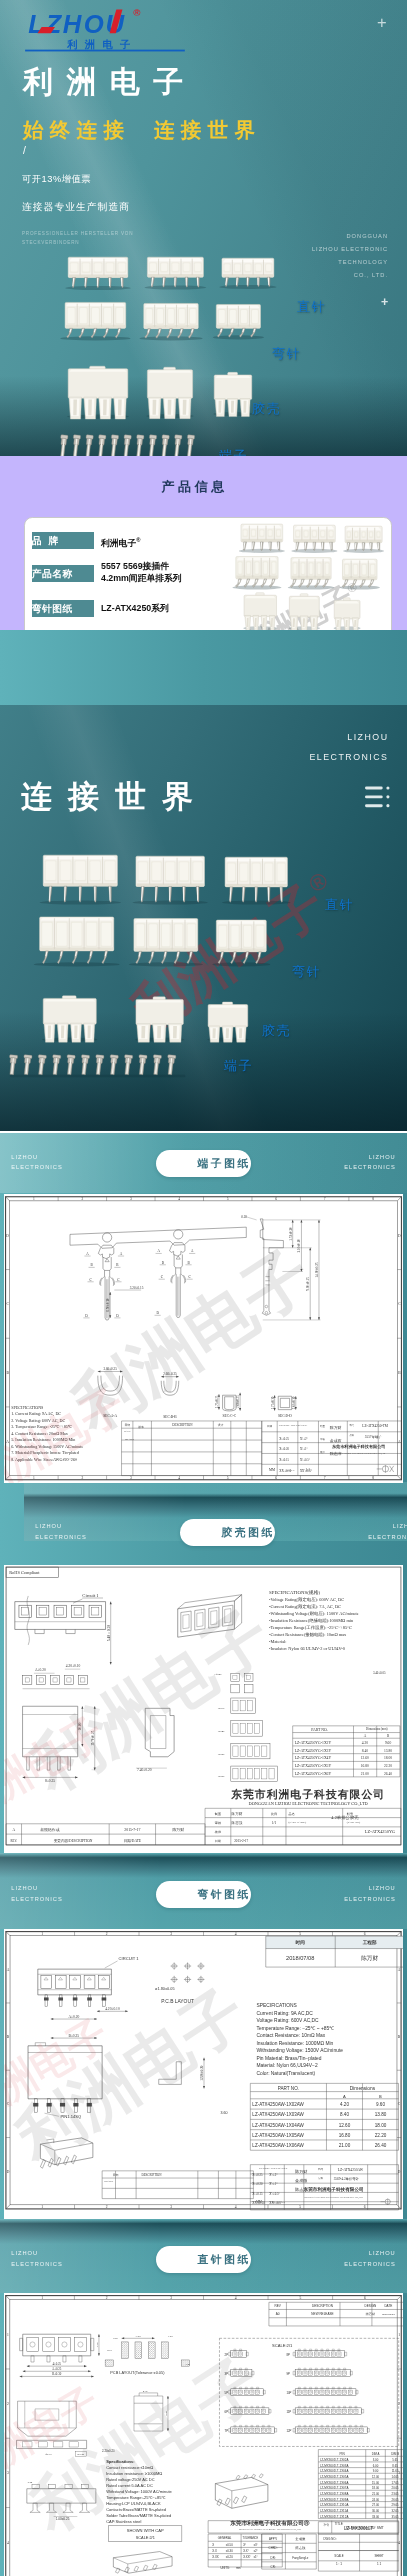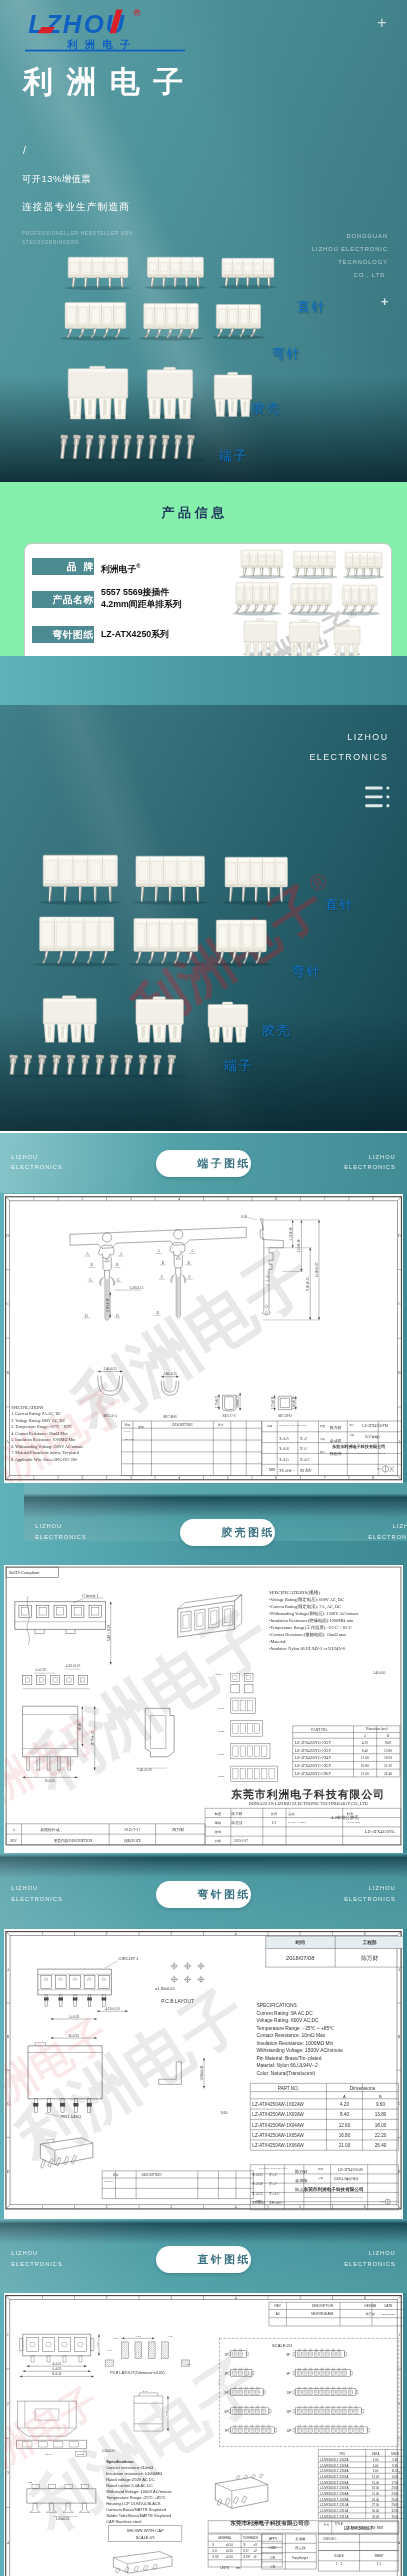--- a/index.html
+++ b/index.html
@@ -13,42 +13,43 @@
  linear-gradient(115deg,#5c9da4 0%,#4f949c 35%,#44858e 70%,#3a7a84 100%)}
 #hero2{top:705px;height:426px;background:
  linear-gradient(180deg,rgba(0,0,0,0) 72%,rgba(5,30,38,.72) 100%),
  linear-gradient(250deg,rgba(255,255,255,0) 52%,rgba(255,255,255,.08) 60%,rgba(255,255,255,0) 68%),
  linear-gradient(118deg,#417f89 0%,#346e79 32%,#235b66 65%,#164550 100%)}
 .bigcn{position:absolute;color:#fff;font-weight:bold}
 .yellow{color:#f2c933}
 .blab{position:absolute;color:#0e72cc;font-size:13px;font-weight:normal;letter-spacing:1.5px;text-shadow:0.5px 1px 1.5px rgba(10,35,45,.5)}
 .rt{position:absolute;color:rgba(255,255,255,.62);font-size:5.7px;letter-spacing:1px;text-align:right}
 .plus{position:absolute;color:rgba(255,255,255,.75);font-weight:bold}
-#pinfo{top:482px;height:174px;background:#86efac}
+#pinfo{top:456px;height:174px;background:#c4b5fd}
 #pcard{position:absolute;left:24px;top:61px;width:368px;height:143px;border:0.5px solid #c9c9c9;border-radius:8.2px;background:#fff;overflow:hidden}
-.tbtn{position:absolute;left:6.7px;width:62px;height:17px;background:#4e8a92;color:#fff;font-size:9.8px;font-weight:bold;text-align:right;line-height:17px;letter-spacing:0.5px}
+.tbtn{position:absolute;left:6.7px;width:62px;height:17px;background:#4e8a92;color:#fff;font-size:9.8px;font-weight:bold;text-align:left;line-height:17px;letter-spacing:0.5px}
 .tval{position:absolute;left:76px;color:#111;font-weight:bold;font-size:8.8px;line-height:12.4px}
 .band{position:absolute;left:0;width:407px}
 .pill{position:absolute;left:156px;width:95px;height:27px;border-radius:14px;background:#fff;box-shadow:0 1.5px 3.6px rgba(15,55,65,.20);color:#3a7181;font-size:10.8px;font-weight:bold;letter-spacing:2.6px;text-align:right;line-height:27px}
 .bt{position:absolute;color:rgba(255,255,255,.88);font-size:5.7px;letter-spacing:1px;line-height:10.8px}
 .sheet{position:absolute;left:4.1px;width:399px;background:#fff}
 </style></head><body>
 <div id="hero1" class="sec">
     <svg class="abs" style="left:20.6px;top:2.1px" width="170" height="52" viewBox="0 0 330 100">
 <g font-family="Liberation Sans,sans-serif" font-weight="bold" font-style="italic">
 <text x="14" y="60" font-size="50" fill="#1060c2" letter-spacing="3">LZH</text>
 <text x="122" y="60" font-size="50" fill="#1060c2" letter-spacing="3">OU</text>
 <path d="M40,48 l26,0 l-8,12 l-26,0 z" fill="#d81f2a"></path>
 <path d="M185,14 l12,0 l-13,46 l-12,0 z" fill="#d81f2a"></path>
 <text x="218" y="26" font-size="19" font-style="normal" fill="#d81f2a">®</text>
 </g>
 <text x="90" y="88" font-size="20" fill="#1060c2" font-weight="bold" letter-spacing="14" font-family="Liberation Sans,sans-serif">利洲电子</text>
 <rect x="8" y="92" width="310" height="3.5" fill="#1060c2"></rect>
 </svg>
     <div class="bigcn" style="left:23px;top:62px;font-size:30px;letter-spacing:13.4px">利洲电子</div>
+    <div class="bigcn yellow" style="left:23px;top:116px;font-size:20.6px;letter-spacing:6.2px">始终连接&nbsp;&nbsp;连接世界</div>
     <div class="abs" style="left:23px;top:145px;color:#fff;font-size:10.3px">/</div>
     <div class="abs" style="left:22px;top:173px;color:#fff;font-size:9.3px;letter-spacing:0.5px">可开13%增值票</div>
     <div class="abs" style="left:22px;top:201px;color:#fff;font-size:9.8px;letter-spacing:1px">连接器专业生产制造商</div>
     <div class="abs" style="left:22px;top:230px;color:rgba(255,255,255,.45);font-size:4.6px;letter-spacing:0.8px;line-height:8.8px">PROFESSIONELLER HERSTELLER VON<br>STECKVERBINDERN</div>
     <div class="rt" style="right:19px;top:230px;line-height:13px">DONGGUAN<br>LIZHOU ELECTRONIC<br>TECHNOLOGY<br>CO., LTD.</div>
     <div class="plus" style="left:377px;top:13.4px;font-size:16.5px;font-weight:normal;color:rgba(255,255,255,.7)">+</div>
     <div class="plus" style="left:381px;top:295px;font-size:12.4px;color:rgba(255,255,255,.8)">+</div>
     <svg class="abs" style="left:57px;top:252px;" width="227" height="216" viewBox="0 0 440 420">
       <g>
         <ellipse cx="79.0" cy="70.0" rx="63.8" ry="4" fill="rgba(10,40,48,.25)"></ellipse>
@@ -636,20 +637,21 @@
         <g transform="rotate(6 161.0 220)">
           <rect x="156.3" y="220" width="9.3" height="4.6" rx="2" fill="#ccc9c1" stroke="#81807a" stroke-width=".8"></rect>
           <rect x="157.6" y="223.7" width="6.7" height="8.1" rx="2" fill="#c0bdb5" stroke="#81807a" stroke-width=".8"></rect>
           <rect x="158.9" y="230.7" width="4.2" height="16.3" fill="#cecbc2" stroke="#84827a" stroke-width=".8"></rect>
           <rect x="160.0" y="224.7" width="2" height="20.4" fill="#f6f6f1"></rect>
         </g>
       </g>
     </svg>
   </div>
 <div id="hero2" class="sec">
+    <div class="bigcn" style="left:21px;top:71px;font-size:31px;letter-spacing:16px">连接世界</div>
     <div class="abs" style="right:18.5px;top:21.6px;text-align:right;color:rgba(255,255,255,.92);font-size:8.8px;letter-spacing:1.5px;line-height:20.6px">LIZHOU<br>ELECTRONICS</div>
     <svg class="abs" style="right:17px;top:80px" width="25" height="25" viewBox="0 0 48 48">
 <g fill="#dfe9ea">
         <rect x="0" y="3" width="34" height="5.5" rx="2.7"></rect>
         <circle cx="44" cy="5.7" r="3"></circle>
 <rect x="0" y="20" width="34" height="5.5" rx="2.7"></rect>
         <circle cx="44" cy="22.7" r="3"></circle>
 <rect x="0" y="37" width="34" height="5.5" rx="2.7"></rect>
         <circle cx="44" cy="39.7" r="3"></circle>
       </g>

